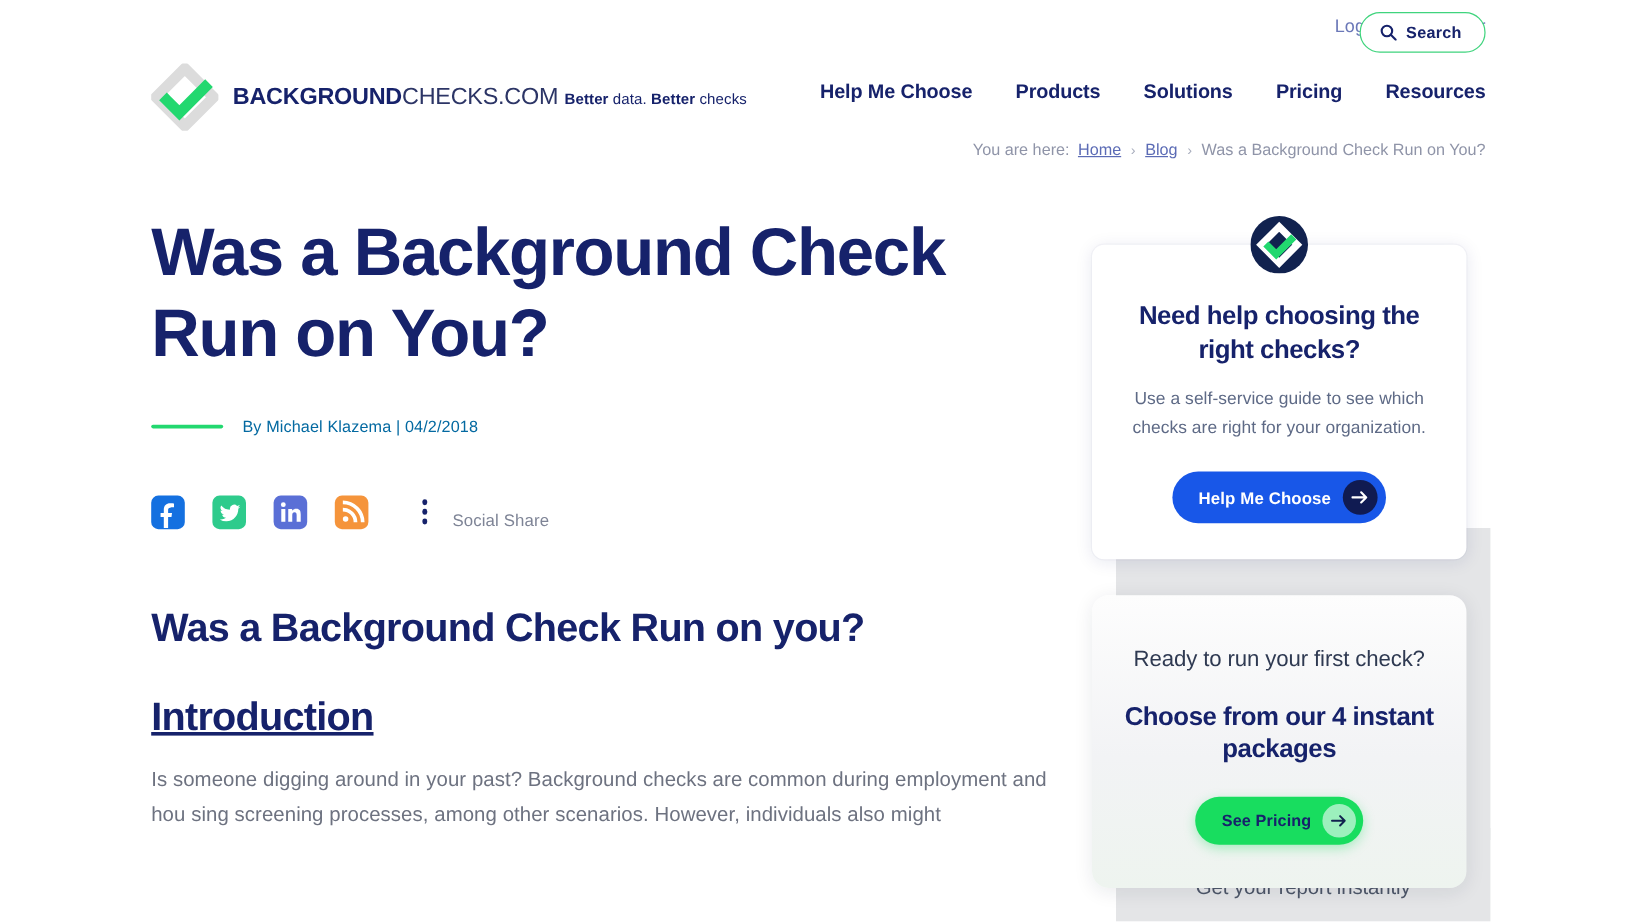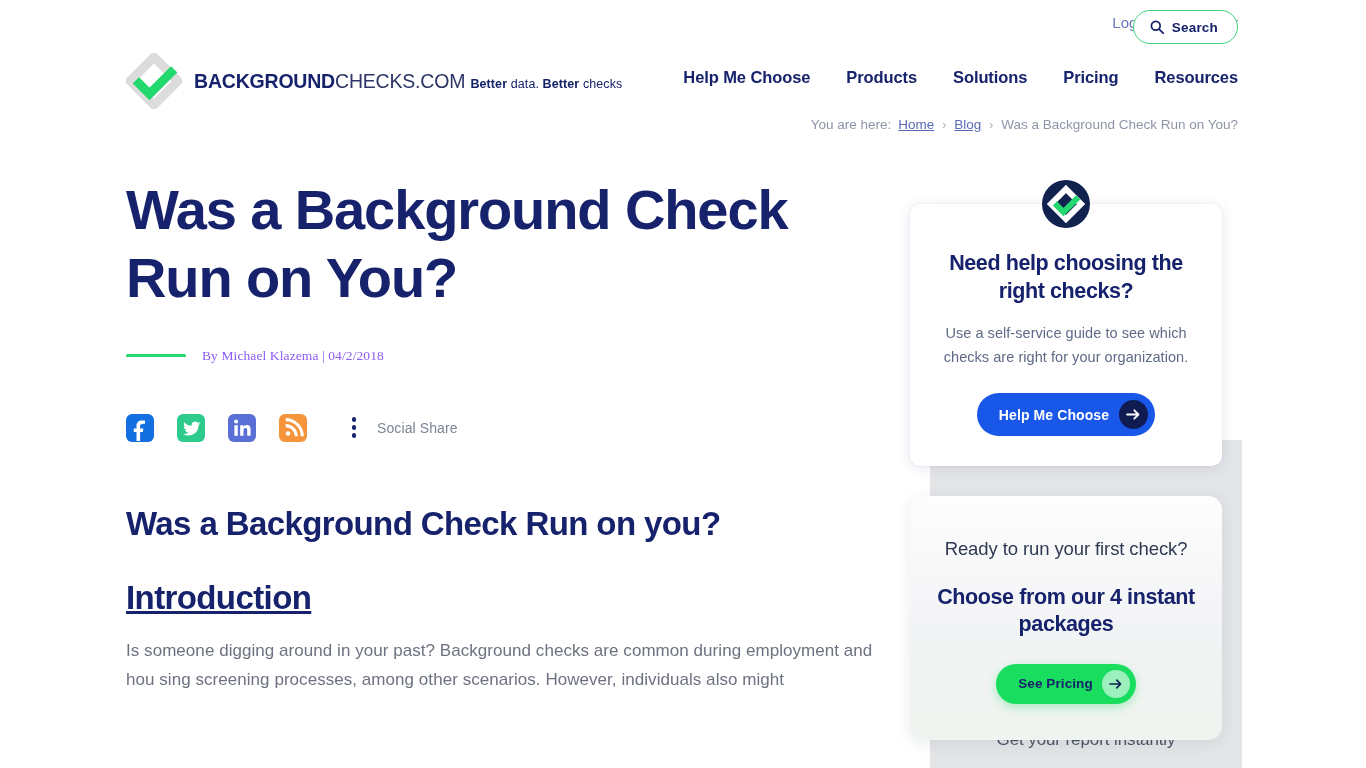--- a/index.html
+++ b/index.html
@@ -82,24 +82,24 @@
   .post-title {
     font-size: 56px; font-weight: 700; color: #16226b;
     line-height: 1.21; letter-spacing: -1.1px; max-width: 700px;
   }
   .byline {
     display: flex; align-items: center; margin-top: 36px;
   }
   .byline-rule {
     width: 60px; height: 3px; background: #22d86f; margin-right: 16px; border-radius: 2px;
   }
-  .byline-text { font-size: 13.5px; color: #8b5cf6; letter-spacing: .1px; font-family: Liberation Serif, serif; }
-
-  
-  .social { display: flex; align-items: center; margin-top: 50px; }
+  .byline-text { font-size: 13.5px; color: #0369a1; letter-spacing: .1px; }
+
+  
+  .social { display: flex; align-items: flex-end; margin-top: 50px; }
   .soc {
     width: 28px; height: 28px; border-radius: 6px;
     margin-right: 23px; cursor: pointer;
     display: flex; align-items: center; justify-content: center;
   }
   .soc svg { display: block; }
   .kebab {
     width: 18px; height: 28px; display: flex; flex-direction: column;
     align-items: center; justify-content: center; gap: 3.5px;
     margin-left: 15px; margin-right: 14px; cursor: pointer;

